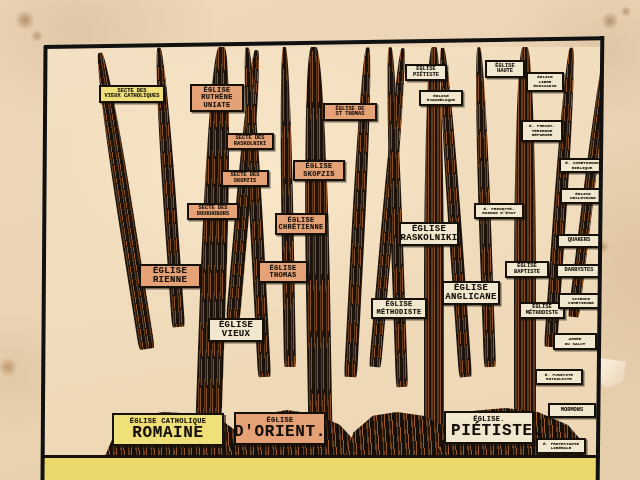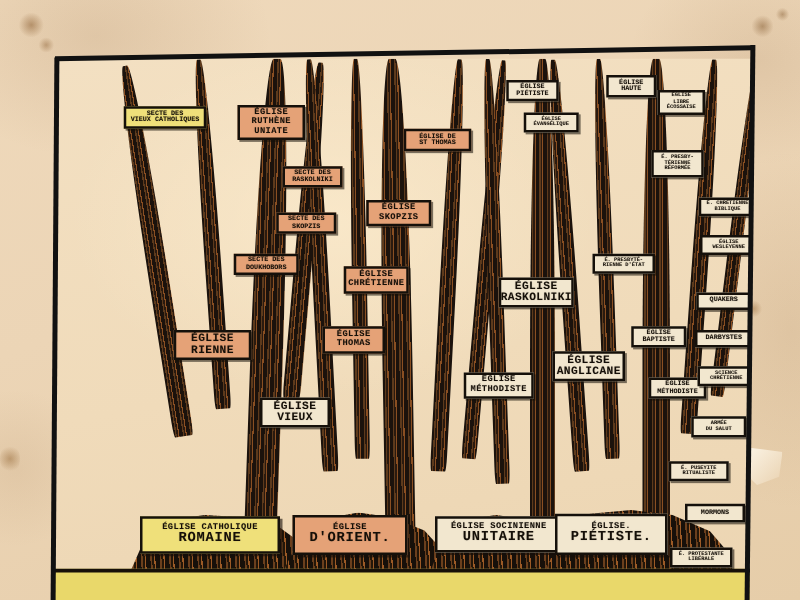--- a/index.html
+++ b/index.html
@@ -90,21 +90,21 @@
   .big{font-size:9px;}
   .mid{font-size:7px;}
   .sml{font-size:5.4px;letter-spacing:0;}
   .xsml{font-size:4.3px;letter-spacing:0;line-height:1.05;}
   .root{
     border-width:2.5px;
     box-shadow:2px 2px 0 rgba(20,14,8,.6);
     padding:3px 5px;
   }
   .root .r1{display:block;font-size:7px;}
-  .root .r2{display:block;font-size:11px;letter-spacing:.6px;}
+  .root .r2{display:block;font-size:16px;letter-spacing:.6px;}
 </style>
 </head>
 <body>
 
 <div id="stage">
 
   <div class="paper"></div>
 
   <div class="stain" style="left:14px;top:10px;width:22px;height:20px;background:radial-gradient(circle,rgba(140,95,50,.55),rgba(140,95,50,0) 68%);"></div>
   <div class="stain" style="left:30px;top:30px;width:14px;height:12px;background:radial-gradient(circle,rgba(140,95,50,.45),rgba(140,95,50,0) 68%);"></div>
@@ -182,21 +182,20 @@
         <div class="lbl xsml" style="left: 514px; top: 246px; width: 46px; min-height: 16px; background: rgb(242, 231, 207); display: flex; flex-direction: column; align-items: center; justify-content: center;"><span>SCIENCE</span><span class="l2">CHRÉTIENNE</span></div>
         <div class="lbl xsml" style="left: 509px; top: 286px; width: 44px; min-height: 17px; background: rgb(242, 231, 207); display: flex; flex-direction: column; align-items: center; justify-content: center;"><span>ARMÉE</span><span class="l2">DU SALUT</span></div>
         <div class="lbl xsml" style="left: 491px; top: 322px; width: 48px; min-height: 16px; background: rgb(242, 231, 207); display: flex; flex-direction: column; align-items: center; justify-content: center;"><span>É. PUSEYITE</span><span class="l2">RITUALISTE</span></div>
         <div class="lbl sml" style="left: 504px; top: 356px; width: 48px; min-height: 15px; background: rgb(242, 231, 207); display: flex; flex-direction: column; align-items: center; justify-content: center;"><span class="l2">MORMONS</span></div>
         <div class="lbl xsml" style="left: 492px; top: 391px; width: 50px; min-height: 16px; background: rgb(242, 231, 207); display: flex; flex-direction: column; align-items: center; justify-content: center;"><span>É. PROTESTANTE</span><span class="l2">LIBÉRALE</span></div>
       </div>
 
     <div id="root-layer" style="position:absolute;inset:0;">
         <div class="lbl root" style="left: 68px; top: 366px; width: 112px; min-height: 30px; background: rgb(239, 224, 122); display: flex; flex-direction: column; align-items: center; justify-content: center;"><span class="r1">ÉGLISE CATHOLIQUE</span><span class="r2">ROMAINE</span></div>
         <div class="lbl root" style="left: 190px; top: 365px; width: 92px; min-height: 32px; background: rgb(229, 162, 119); display: flex; flex-direction: column; align-items: center; justify-content: center;"><span class="r1">ÉGLISE</span><span class="r2">D'ORIENT.</span></div>
-        <div class="lbl root" style="left: 304px; top: 366px; width: 102px; min-height: 29px; background: rgb(242, 231, 207); display: flex; flex-direction: column; align-items: center; justify-content: center;"><span class="r1">ÉGLISE SOCINIENNE</span><span class="r2">UNITAIRE</span></div>
         <div class="lbl root" style="left: 400px; top: 364px; width: 90px; min-height: 33px; background: rgb(242, 231, 207); display: flex; flex-direction: column; justify-content: center;"><span class="r1">ÉGLISE.</span><span class="r2">PIÉTISTE.</span></div>
       </div>
   </div>
 
   <div class="frame" style="left:42px;top:46px;width:4px;height:434px;transform:rotate(.4deg);"></div>
   <div class="frame" style="left:44px;top:45px;width:558px;height:4px;transform:rotate(-.9deg);transform-origin:0 0;"></div>
   <div class="frame" style="left:598px;top:36px;width:4px;height:444px;transform:rotate(.6deg);"></div>
 
 </div>
 

